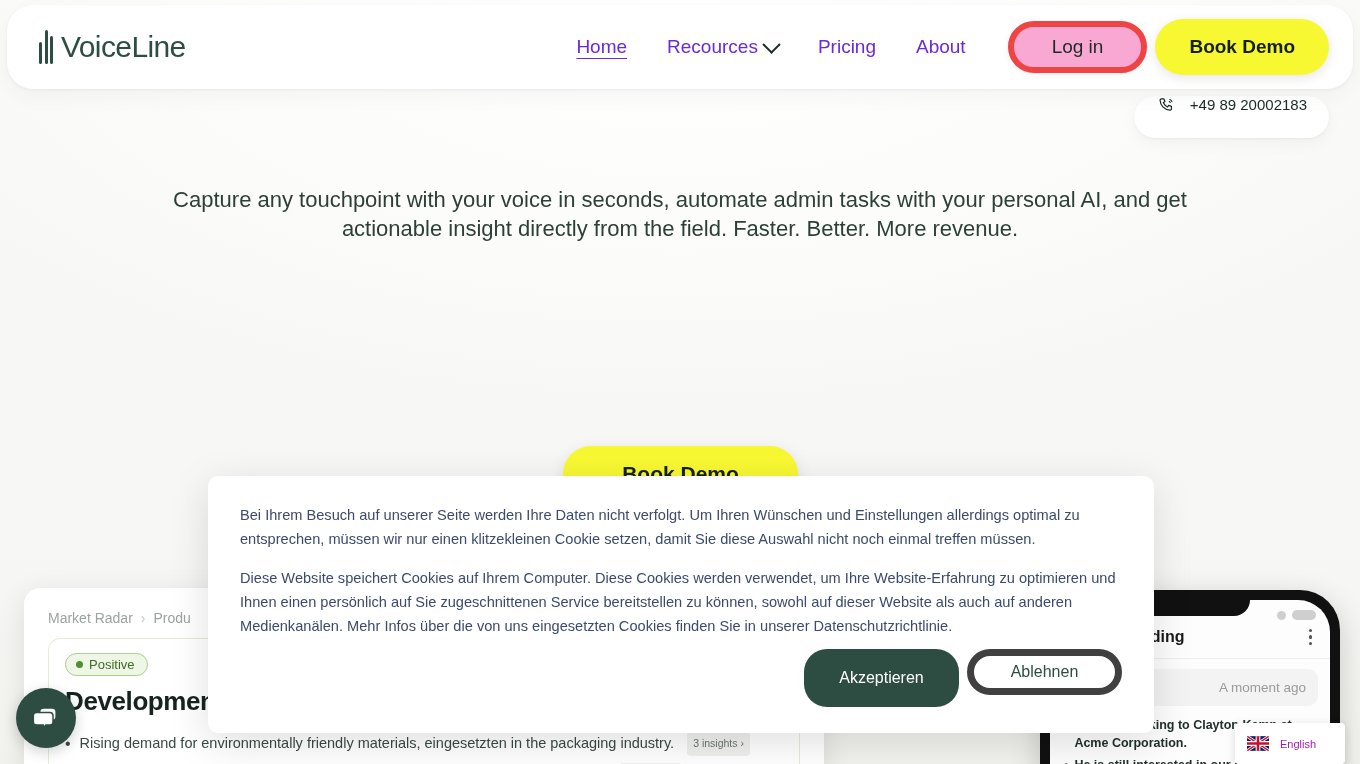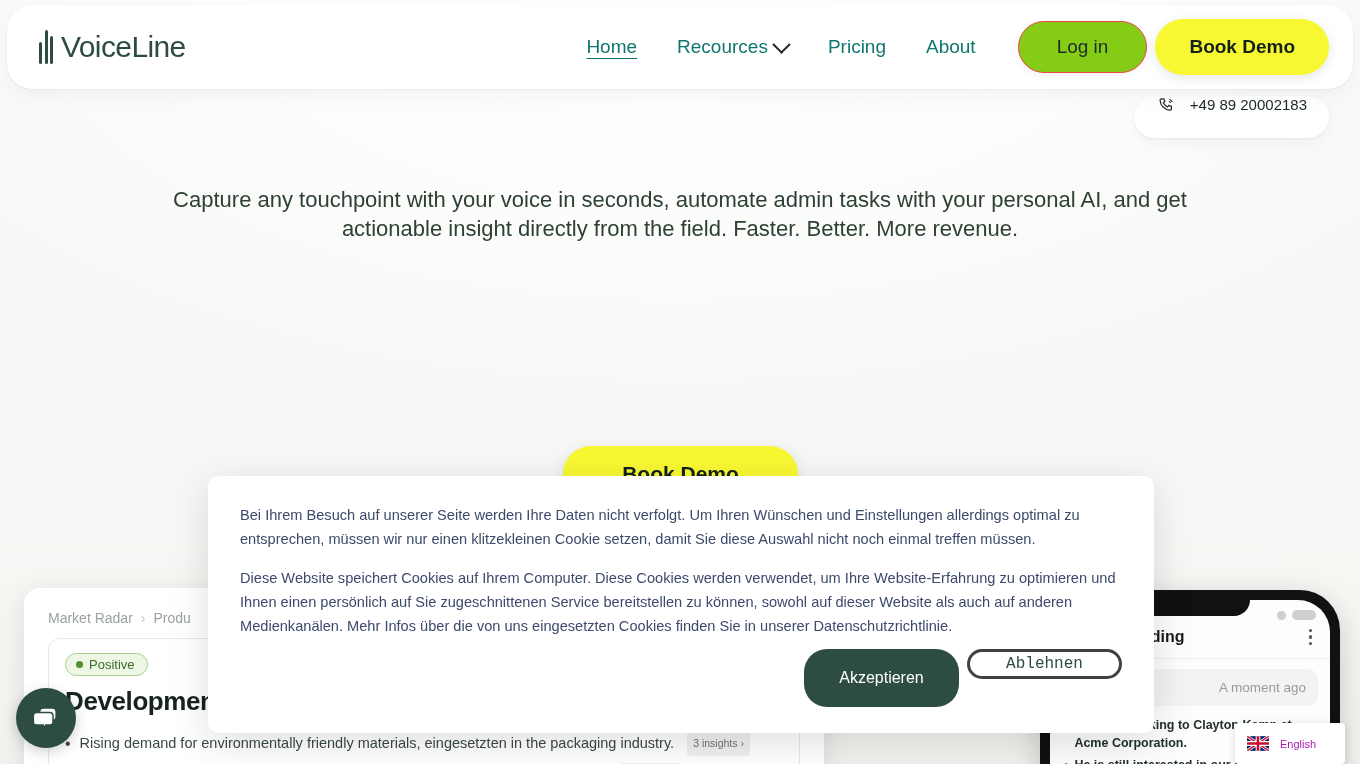--- a/index.html
+++ b/index.html
@@ -82,21 +82,21 @@
 
   .nav-links {
     margin-left: auto;
     display: flex;
     align-items: center;
     gap: 40px;
     margin-right: 42px;
   }
   .nav-link {
     font-size: 19px;
-    color: #0f766e;
+    color: #6d28d9;
     cursor: pointer;
     white-space: nowrap;
     display: flex;
     align-items: center;
     gap: 7px;
   }
   .nav-link.active {
     text-decoration: underline;
     text-underline-offset: 5px;
   }
@@ -110,22 +110,22 @@
 
   .nav-actions {
     display: flex;
     align-items: center;
     gap: 8px;
   }
   .btn-login {
     height: 52px;
     padding: 0 38px;
     border-radius: 26px;
-    background: #84cc16;
-    border: 1px solid #ef4444;
+    background: #f9a8d4;
+    border: 6px solid #ef4444;
     box-shadow: 0 2px 8px rgba(0,0,0,0.05);
     font-size: 19px;
     color: #1d2b27;
     cursor: pointer;
     display: flex;
     align-items: center;
     font-family: inherit;
   }
   .btn-demo-nav {
     height: 56px;
@@ -396,28 +396,28 @@
     width: 155px; height: 58px;
     border-radius: 23px;
     background: #2d4d42;
     color: #ffffff;
     border: none;
     font-size: 16px;
     cursor: pointer;
     font-family: inherit;
   }
   .btn-decline {
-    width: 155px; height: 30px;
+    width: 155px; height: 46px;
     border-radius: 23px;
     background: #ffffff;
     color: #2d4d42;
-    border: 3px solid #404040;
+    border: 7px solid #404040;
     font-size: 16px;
     cursor: pointer;
-    font-family: Liberation Mono, monospace;
+    font-family: Liberation Sans, sans-serif;
   }
 
   
   .chat-widget {
     position: absolute;
     left: 16px; top: 688px;
     width: 60px; height: 60px;
     border-radius: 50%;
     background: #2d4d42;
     display: flex;

